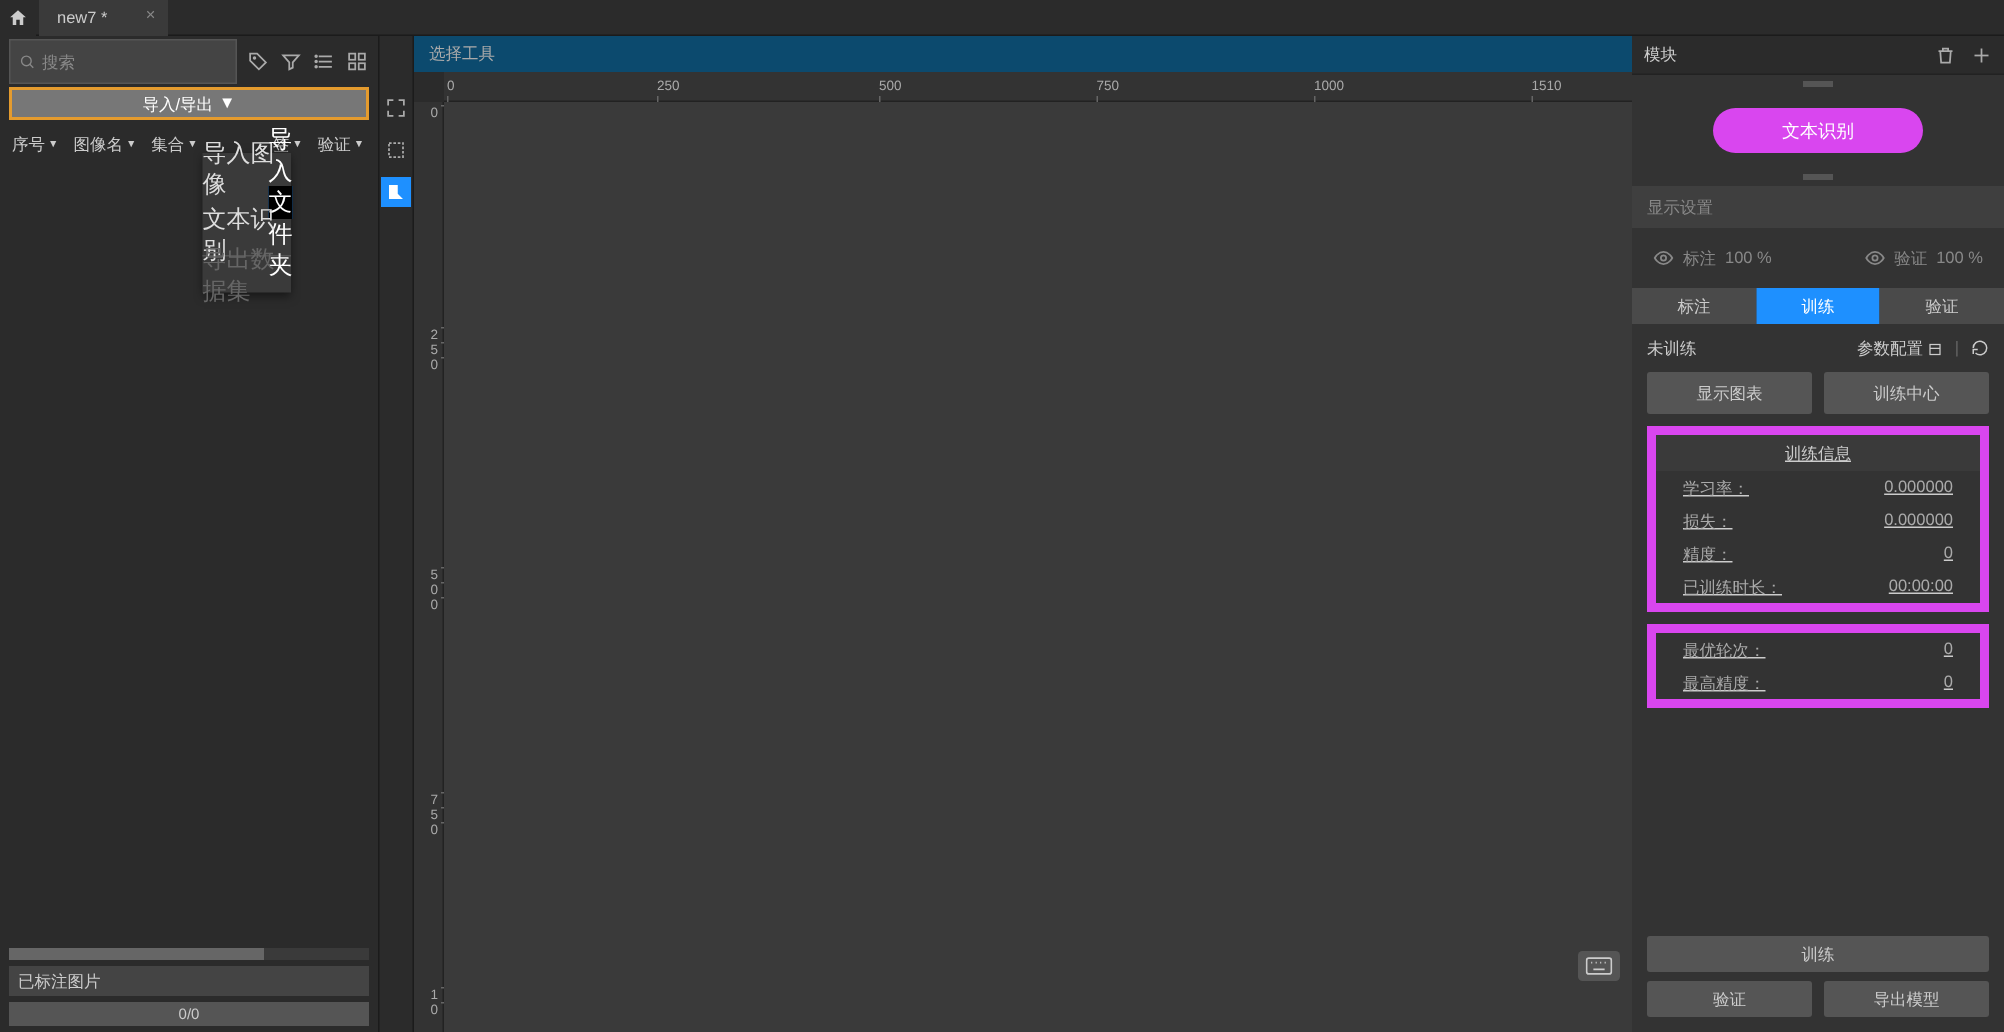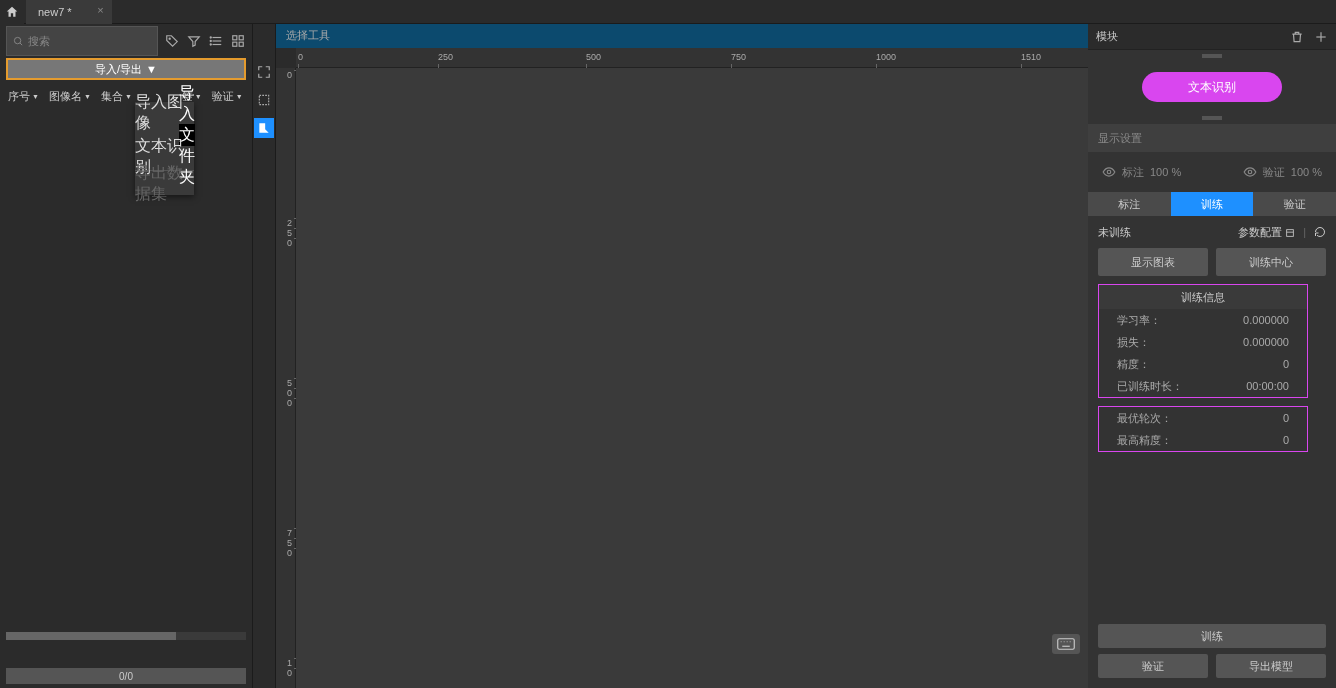--- a/index.html
+++ b/index.html
@@ -75,21 +75,21 @@
 .tabs-row { height: 24px; display: flex; }
 .tabs-row .tab3 { flex: 1; background: #4a4a4a; display: flex; align-items: center; justify-content: center; color: #ccc; font-size: 11px; }
 .tabs-row .tab3.active { background: #1e90ff; color: #fff; }
 
 .status-row { height: 32px; display: flex; align-items: center; justify-content: space-between; padding: 0 10px; font-size: 11px; }
 .status-row .right { display: flex; align-items: center; gap: 8px; color: #ccc; }
 
 .btn-row { height: 28px; display: flex; gap: 8px; padding: 0 10px; justify-content: center; }
 .btn-row .btn { flex: 1; background: #555; display: flex; align-items: center; justify-content: center; border-radius: 2px; font-size: 11px; }
 
-.info-card { margin: 8px 28px 0 10px; border: 1px solid #d946ef; }
+.info-card { margin: 8px 10px 0 10px; border: 6px solid #d946ef; text-decoration: underline; }
 .info-card .card-title { height: 24px; display: flex; align-items: center; justify-content: center; background: #3a3a3a; font-size: 11px; }
 .info-row { height: 22px; display: flex; align-items: center; justify-content: space-between; padding: 0 18px; font-size: 11px; color: #aaa; }
 
 .spacer-flex { flex: 1; }
 
 .bottom-btns { padding: 6px 10px 10px 10px; display: flex; flex-direction: column; gap: 6px; }
 .wide-btn { height: 24px; background: #555; display: flex; align-items: center; justify-content: center; border-radius: 2px; font-size: 11px; }
 .dual-row { display: flex; gap: 8px; }
 .dual-row .wide-btn { flex: 1; }
 
@@ -185,20 +185,23 @@
     <div class="dropdown">
       <div class="dropdown-item">导入图像</div>
       <div class="dropdown-item hl">导入文件夹</div>
       <div class="dropdown-item">文本识别</div>
       <div class="dropdown-divider"></div>
       <div class="dropdown-item disabled">导出数据集</div>
     </div>
 
     <div class="left-scroll">
         <div class="left-scroll-thumb"></div>
+      </div>
+    <div class="annotated-row">
+        <span>已标注图片</span>
       </div>
     <div class="count-row">
         <span>0/0</span>
       </div>
   </div>
 
   <div class="tool-strip">
     <div class="tool-btn">
         <svg width="14" height="14" viewBox="0 0 24 24" fill="none" stroke="#aaa" stroke-width="2">
           <path d="M3 9V3h6M21 9V3h-6M3 15v6h6M21 15v6h-6"></path>

